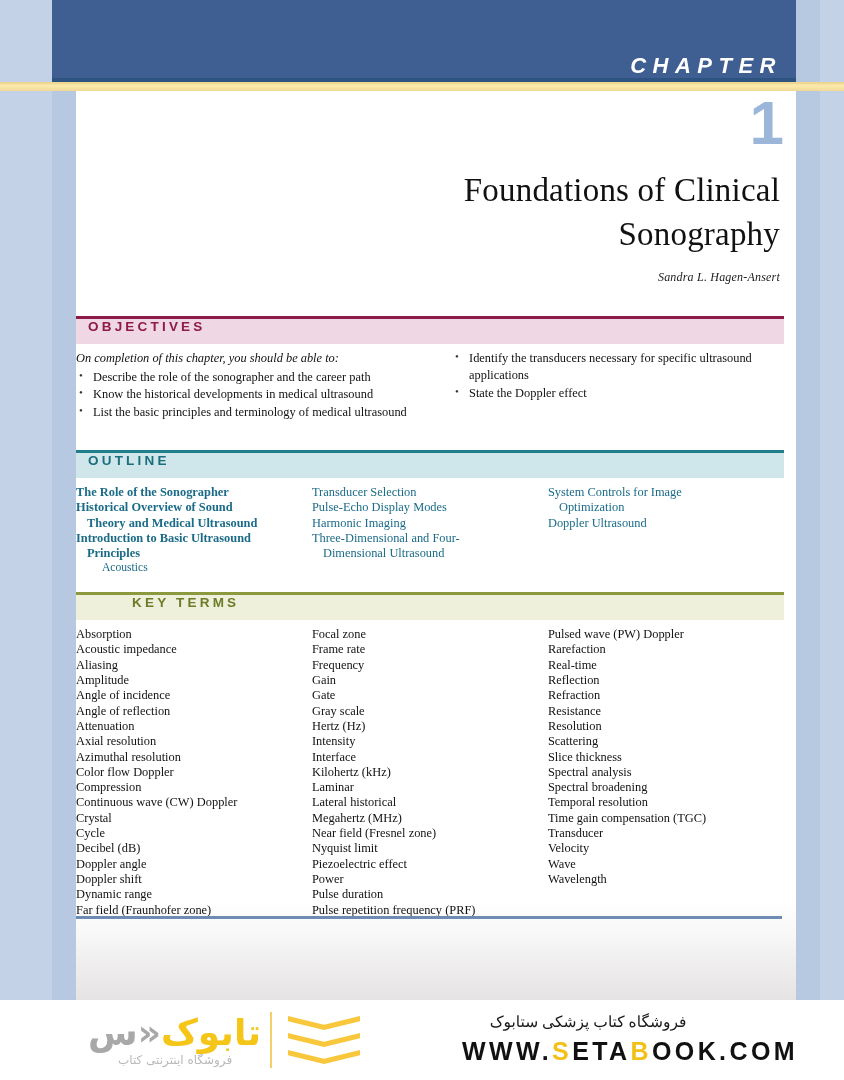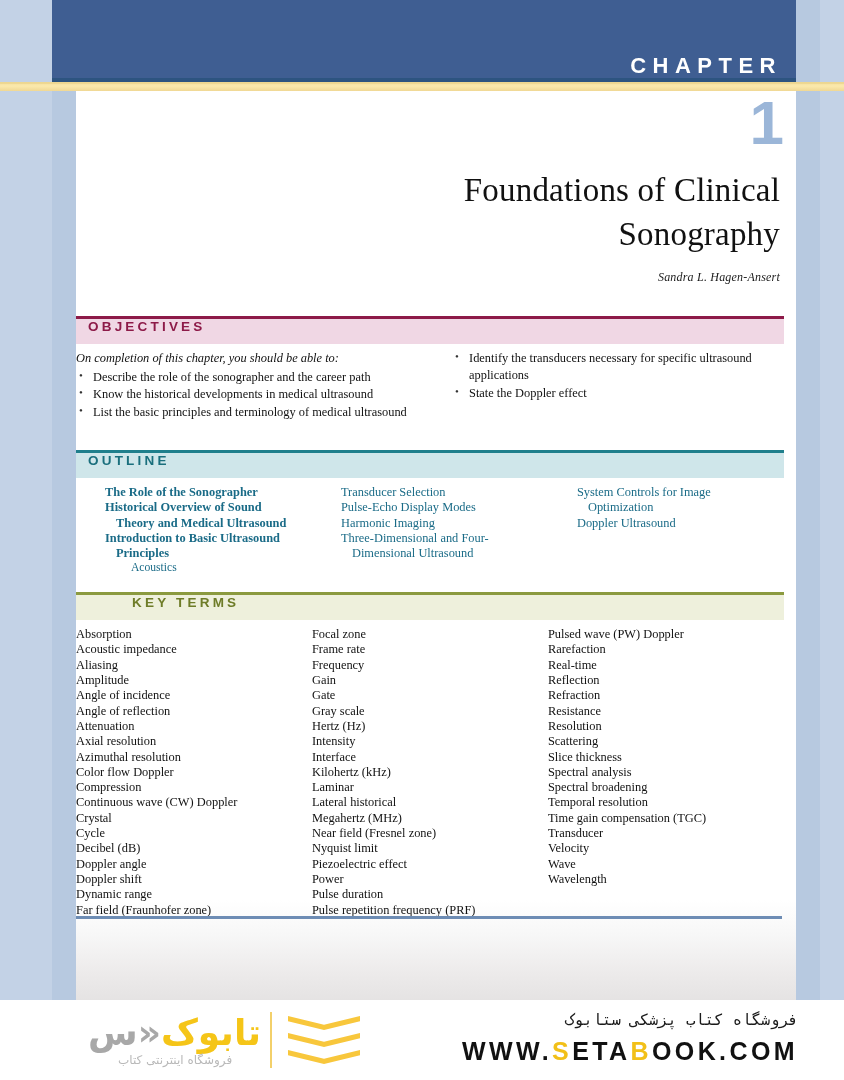--- a/index.html
+++ b/index.html
@@ -82,20 +82,21 @@
   .chapter-word {
     position: absolute;
     right: 62px;
     top: 55px;
     color: #ffffff;
     font-family: "Liberation Sans", sans-serif;
     font-weight: bold;
     font-size: 22px;
     letter-spacing: 6.5px;
     line-height: 1;
+    font-style: italic;
   }
 
   .chapter-number {
     position: absolute;
     right: 60px;
     top: 92px;
     color: #9bb6d8;
     font-family: "Liberation Sans", sans-serif;
     font-weight: bold;
     font-size: 62px;
@@ -194,21 +195,21 @@
   
   .out-body {
     display: flex;
     padding-top: 7px;
     font-family: "Liberation Serif", serif;
     color: #1a6b87;
     font-size: 12.4px;
   }
   .out-col { width: 33.33%; padding-right: 12px; }
   .out-col.c1 { font-weight: bold; }
-  .out-item { line-height: 1.23; white-space: pre-wrap; margin-left: 29px; }
+  .out-item { line-height: 1.23; white-space: pre-wrap; }
   .out-item.ind1 { padding-left: 11px; }
   .out-item.ind2 { padding-left: 26px; font-weight: normal; font-size: 11.6px; }
 
   
   .key-body {
     display: flex;
     padding-top: 7px;
     font-family: "Liberation Serif", serif;
     font-size: 12.4px;
     color: #111;
@@ -292,25 +293,26 @@
   .chev.c3 { top: 34px; }
 
   .footer-right {
     position: absolute;
     right: 46px;
     top: 10px;
     width: 420px;
     text-align: right;
   }
   .footer-fa {
-    font-family: Liberation Mono, monospace;
+    font-family: Liberation Serif, serif;
     font-size: 15.5px;
     color: #1a1a1a;
     direction: rtl;
     line-height: 1.5;
+    text-align: center;
   }
   .footer-url {
     margin-top: 4px;
     font-family: "Liberation Sans", sans-serif;
     font-size: 25px;
     font-weight: bold;
     color: #111111;
     letter-spacing: 3.4px;
     text-align: right;
   }

